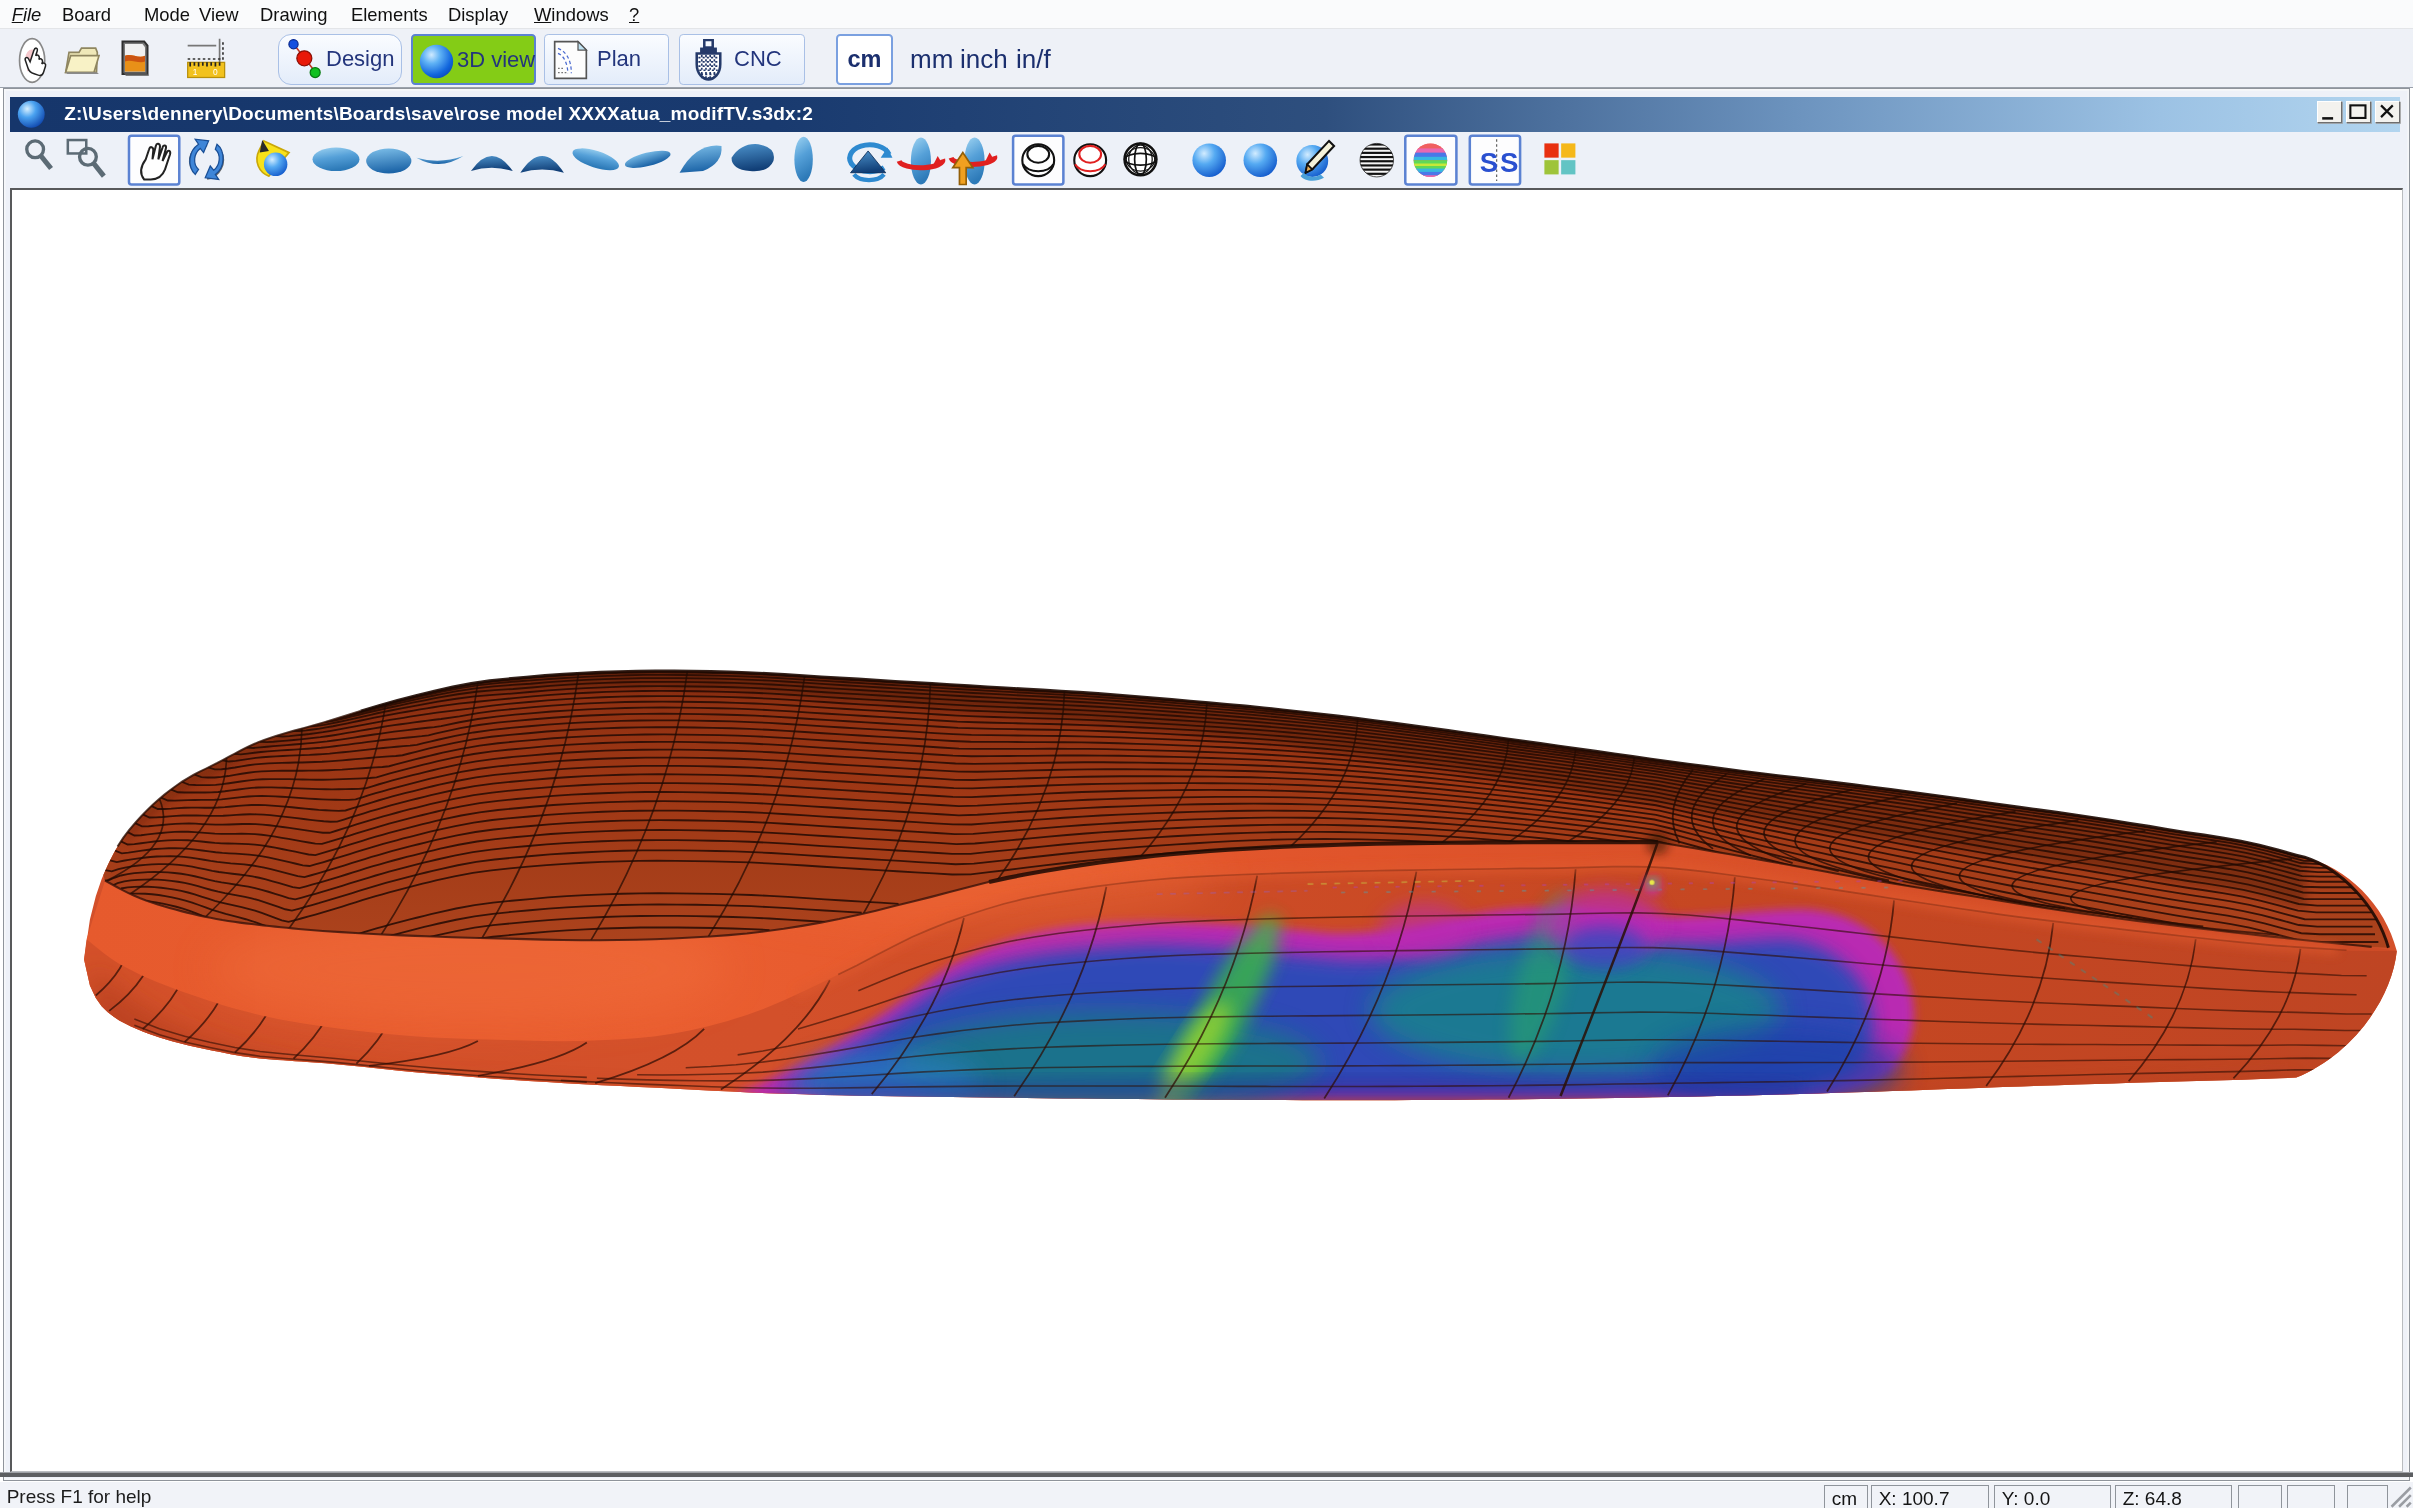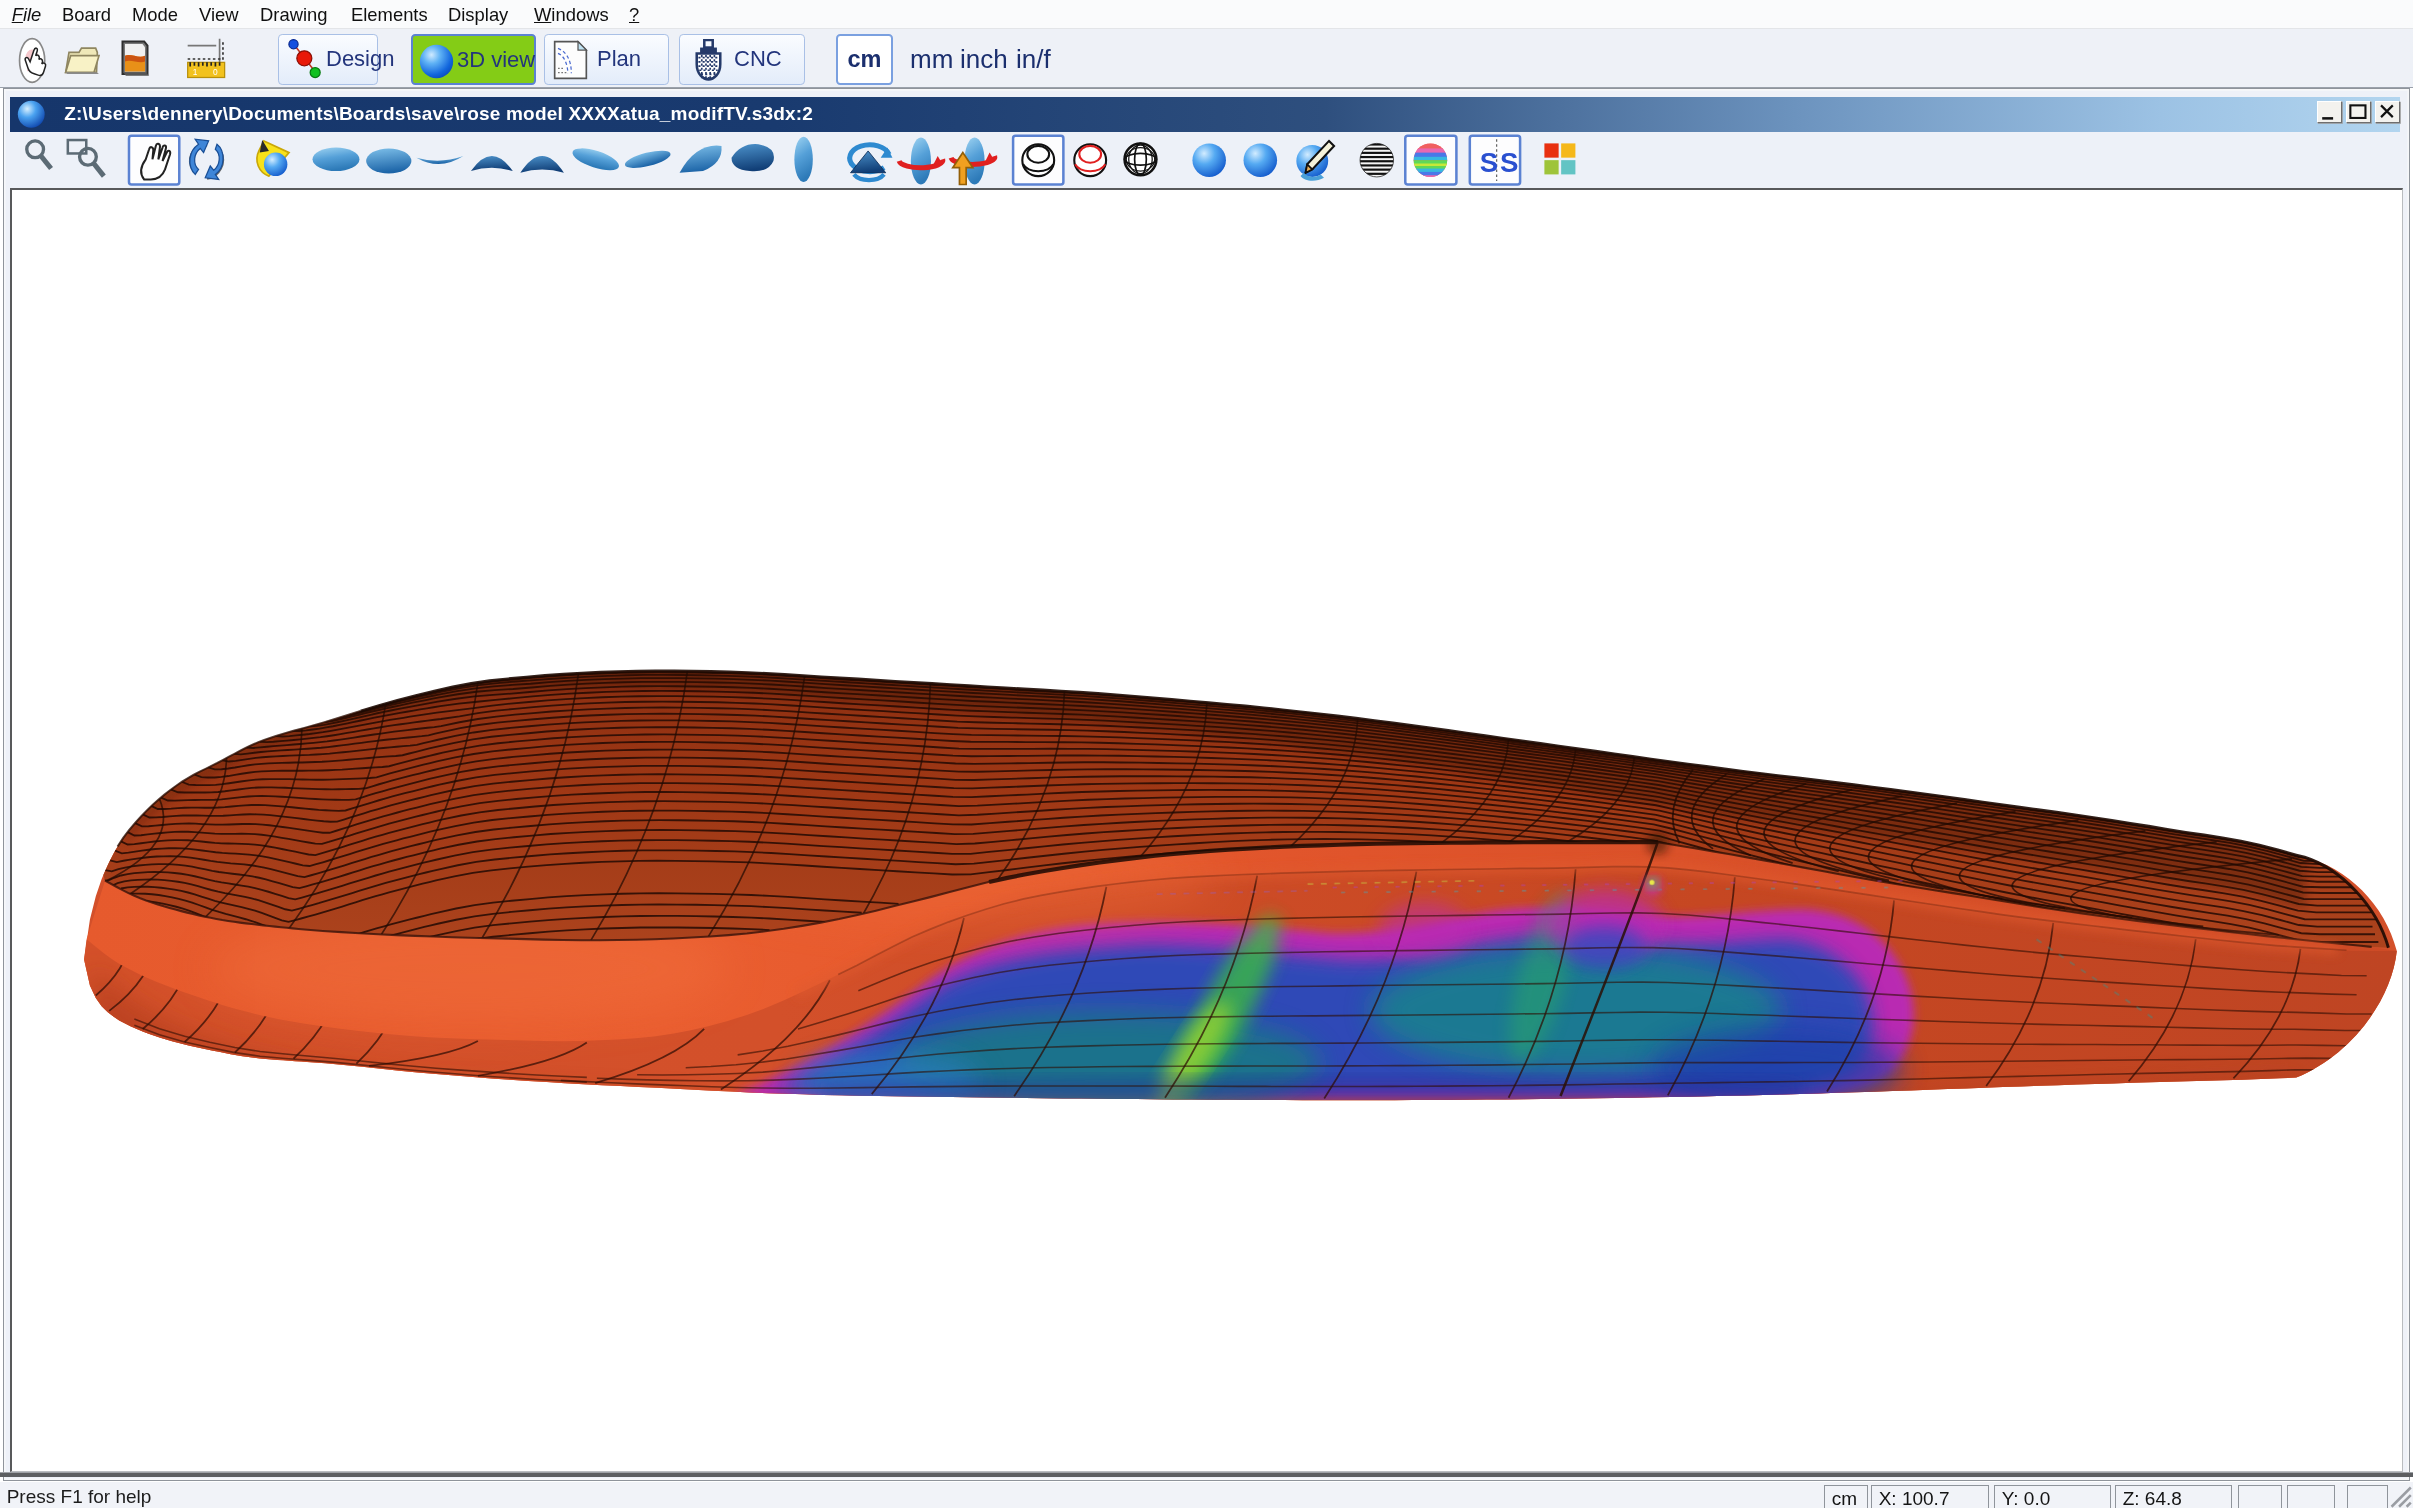--- a/index.html
+++ b/index.html
@@ -16,21 +16,21 @@
 .wbtn{position:absolute;top:4.2px;width:25px;height:22.6px;background:#f3f2ee;border-top:0.8px solid #fff;border-left:0.8px solid #fff;border-right:0.8px solid #6e6e6e;border-bottom:0.8px solid #6e6e6e;box-shadow:0.8px 0.8px 0 #9a9a9a;}
 #toolbar2{position:absolute;left:5.9px;top:45px;width:2390px;height:54px;background:#edf1f8;}
 #canvaswrap{position:absolute;left:5.9px;top:99px;width:2393px;height:1284px;background:#fff;border-top:2.5px solid #58595b;border-left:2.5px solid #58595b;border-right:1.7px solid #b9bcc0;border-bottom:1.7px solid #b9bcc0;}
 #statusbar{position:absolute;left:0;top:1482px;width:2413px;height:26px;background:#f1f3f8;font-size:19px;color:#1c1c1c;}
 .scell{position:absolute;top:2.5px;height:34px;border-top:1.7px solid #8f949b;border-left:1.7px solid #8f949b;border-right:1.7px solid #8f949b;padding:2.5px 0 0 6.7px;color:#141414;}
 </style></head>
 <body>
 <div id="menubar">
   <span style="left:11.7px;font-style:italic;"><u>F</u>ile</span>
   <span style="left:62px;">Board</span>
-  <span style="left:132px;">Mode</span>
+  <span style="left:144px;">Mode</span>
   <span style="left:199px;">View</span>
   <span style="left:260px;">Drawing</span>
   <span style="left:351px;">Elements</span>
   <span style="left:448px;">Display</span>
   <span style="left:534px;"><u>W</u>indows</span>
   <span style="left:629px;"><u>?</u></span>
 </div>
 <div id="toolbar1">
 
   <svg style="position:absolute;left:11.7px;top:6.7px;" width="47" height="49" viewBox="0 0 56 58">
@@ -54,21 +54,21 @@
   <svg style="position:absolute;left:186px;top:8.4px;" width="42" height="44" viewBox="0 0 50 52">
     <path d="M2 10 H36 M40 2 V30" stroke="#777" stroke-width="2"></path>
     <path d="M2 26 H44" stroke="#333" stroke-width="2" stroke-dasharray="3 3"></path>
     <path d="M44 6 V34" stroke="#333" stroke-width="2" stroke-dasharray="3 3"></path>
     <rect x="2" y="30" width="44" height="18" fill="#f2c21e" stroke="#b8900a" stroke-width="1.5"></rect>
     <path d="M5 30 v5 M10 30 v4 M15 30 v5 M20 30 v4 M25 30 v5 M30 30 v4 M35 30 v5 M40 30 v4" stroke="#222" stroke-width="2"></path>
     <text x="8" y="45" font-size="10" fill="#fff" font-family="Liberation Sans">1</text>
     <text x="32" y="45" font-size="10" fill="#fff" font-family="Liberation Sans">0</text>
   </svg>
 
-  <div class="tbtn" style="left:278px;width:100px;">
+  <div class="tbtn" style="left:278px;width:124px;border-radius:13px;">
       <svg style="position:absolute;left:6.7px;top:3.4px;" width="40" height="44" viewBox="0 0 48 52">
     <path d="M10 8 L38 44" stroke="#c03020" stroke-width="1.8"></path>
     <circle cx="9" cy="7" r="5.5" fill="#1650e0" stroke="#0a2a90" stroke-width="1.5"></circle>
     <circle cx="22" cy="24" r="9" fill="#e81808" stroke="#8a0f06" stroke-width="1.5"></circle>
     <circle cx="35" cy="41" r="6" fill="#10c020" stroke="#067a10" stroke-width="1.5"></circle>
   </svg>
       <span class="lbl" style="left:47px;">Design</span>
     </div>
   <div class="tbtn act" style="left:411px;width:125px;">
       <svg style="position:absolute;left:5.9px;top:7.5px;" width="35" height="35" viewBox="0 0 42 42">

